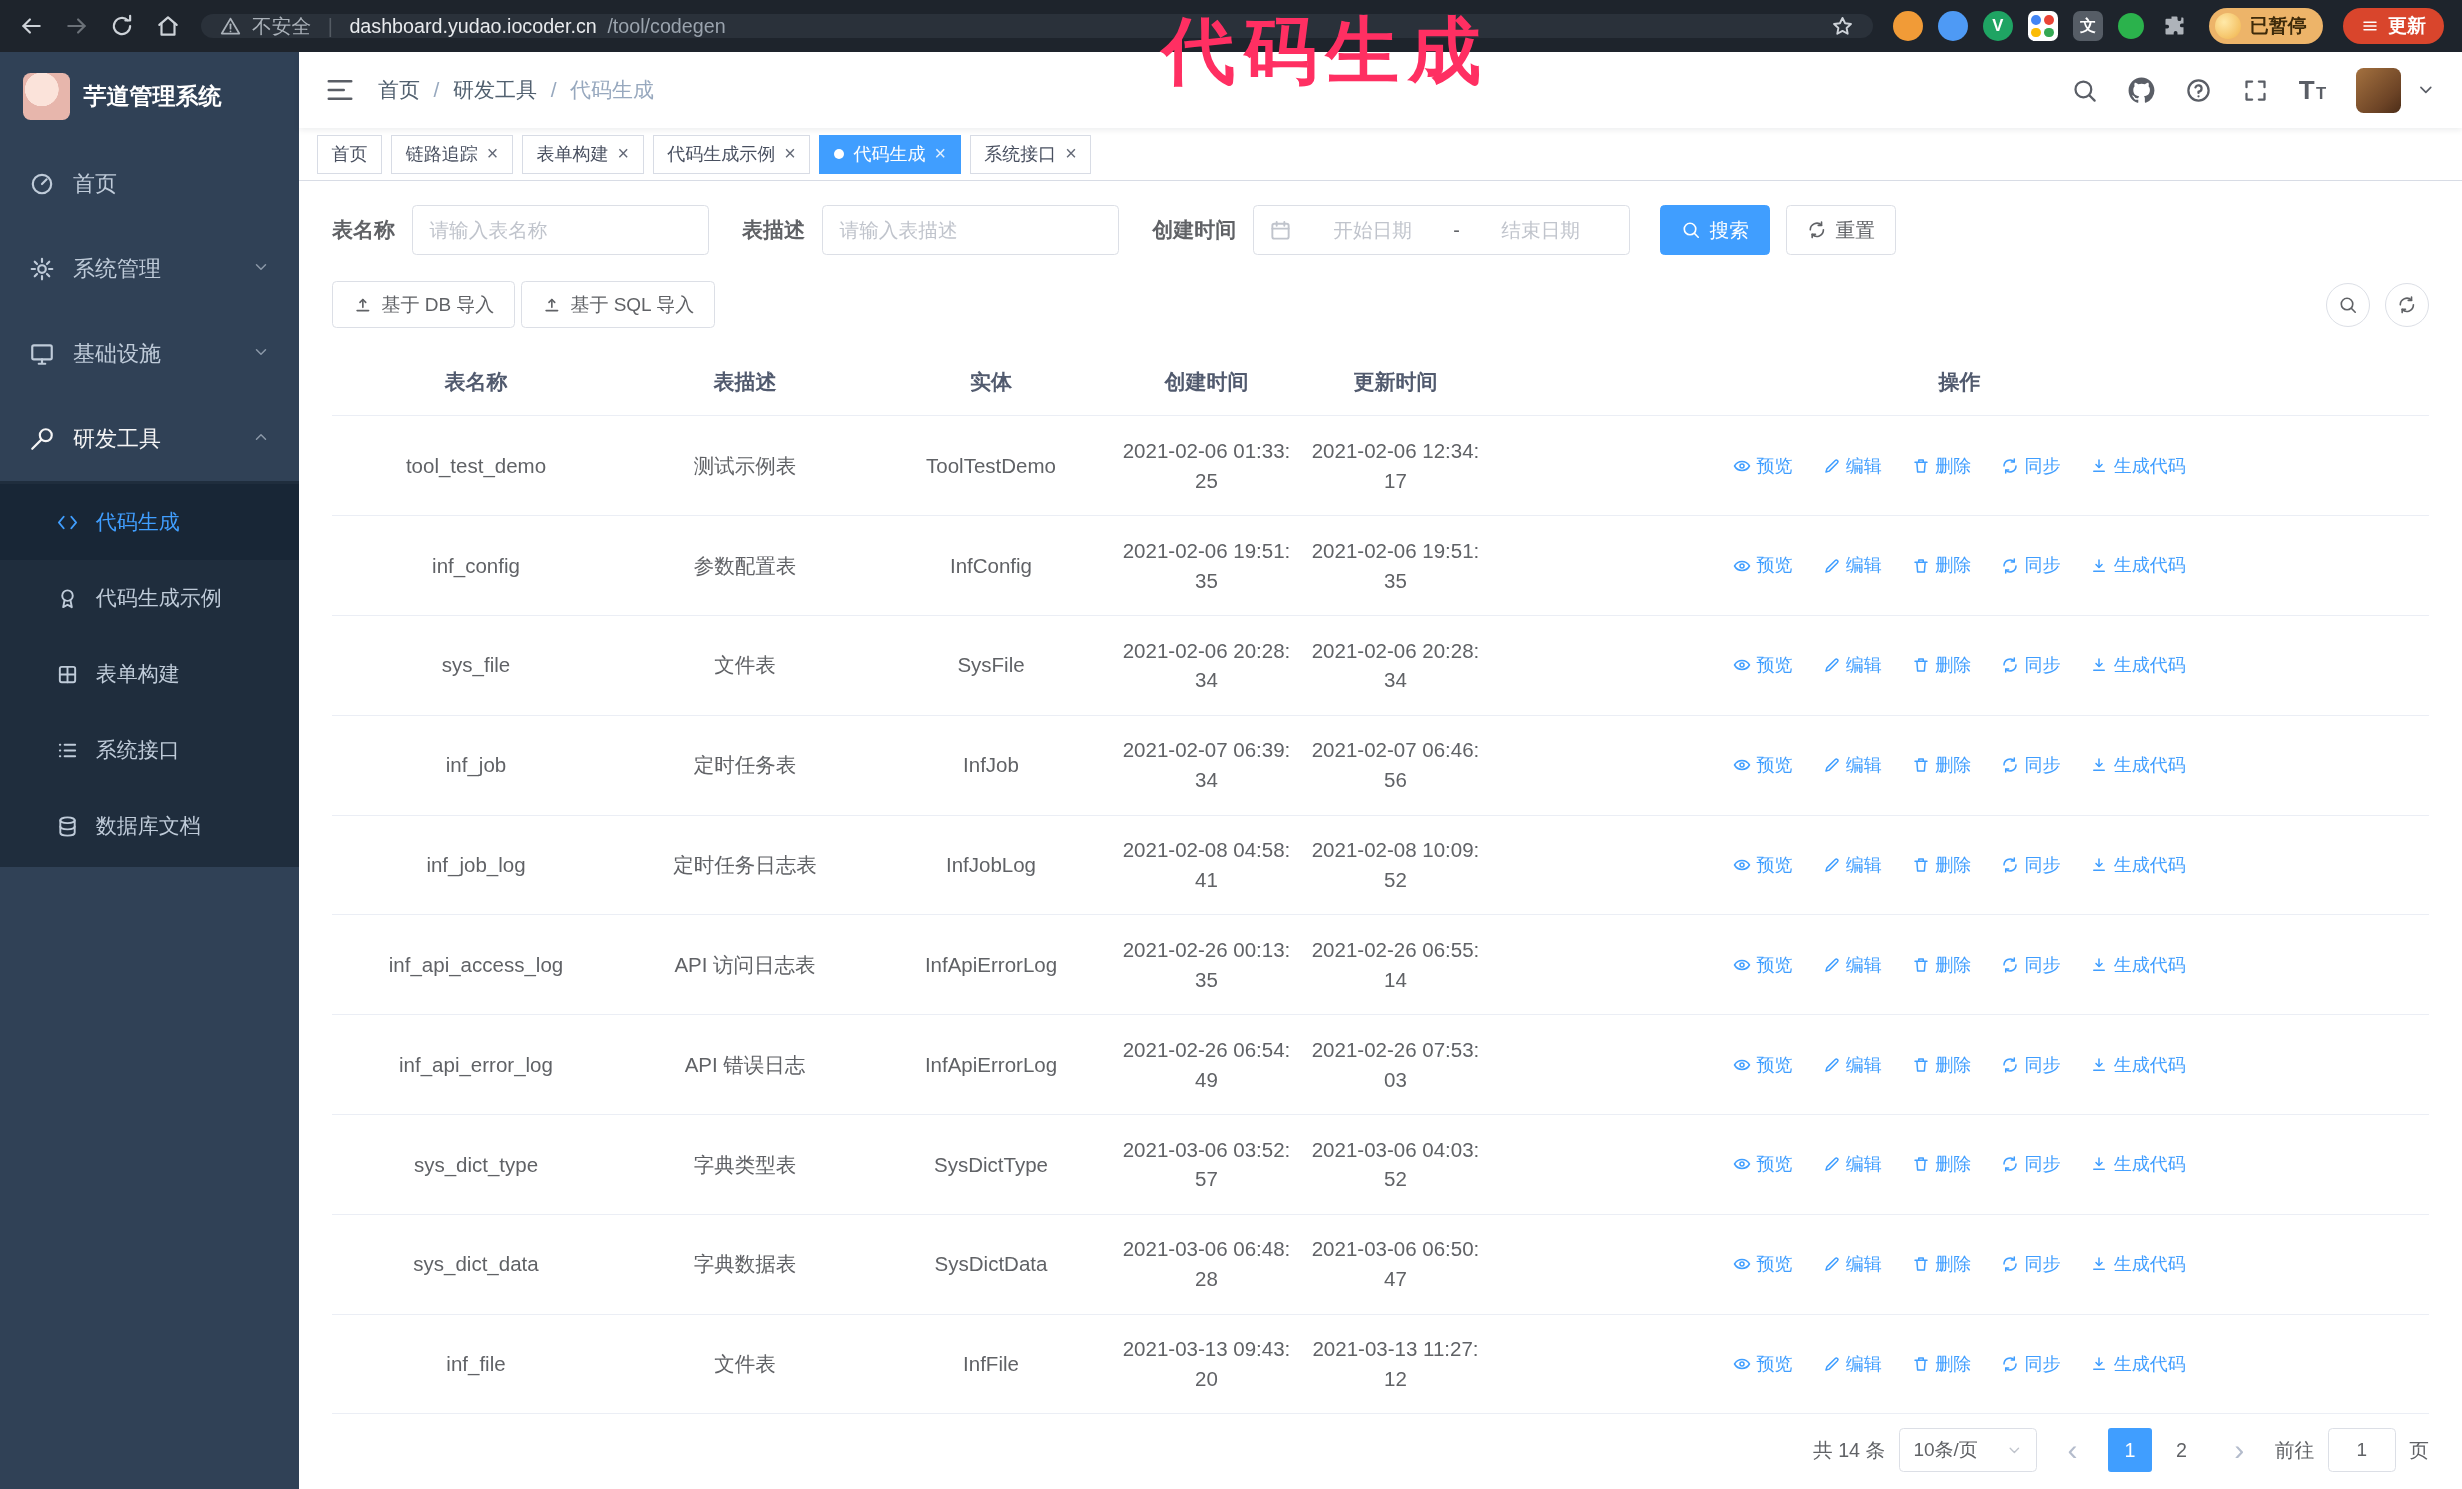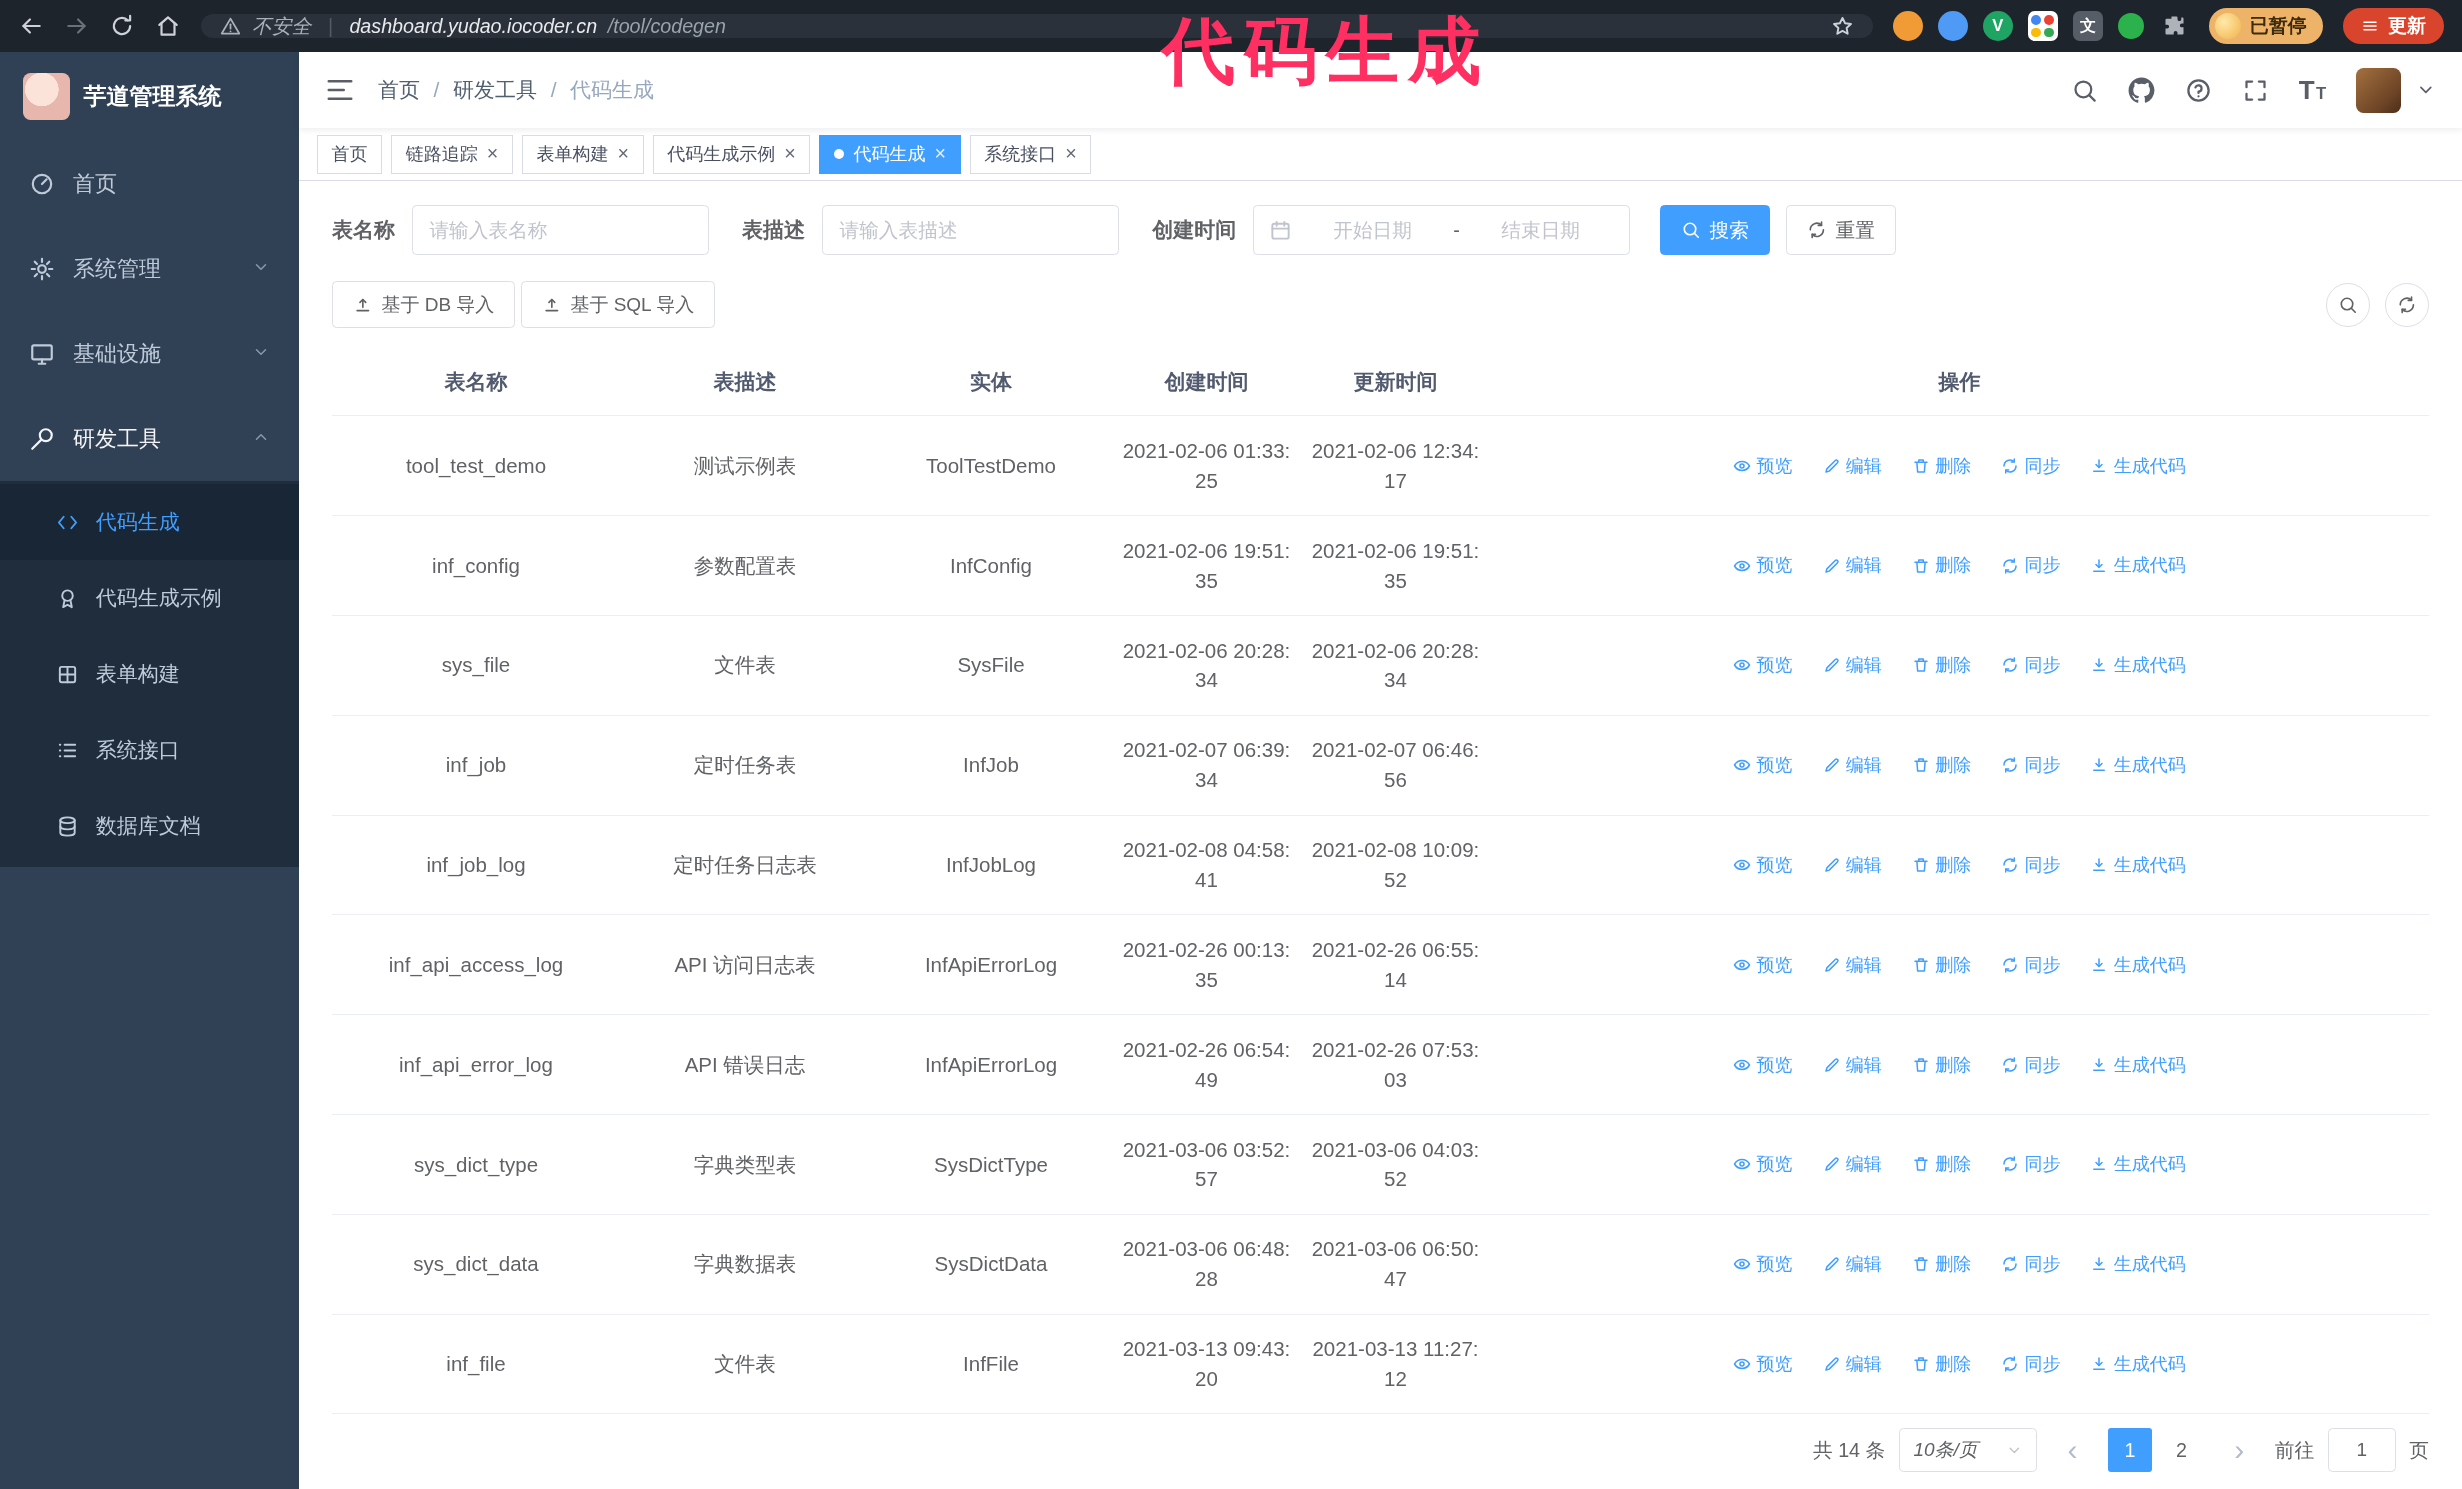--- a/index.html
+++ b/index.html
@@ -19,21 +19,21 @@
     display: flex; align-items: center;
     padding: 0 18px; gap: 19.7px; color: #c9ced4;
     position: relative; z-index: 10;
   }
   .bicon { color: #cdd2d8; cursor: pointer; display: flex; align-items: center; }
   .bicon svg { width: 26px; height: 26px; }
   .bicon.dim { color: #6b7178; }
   .addr {
     flex: 1; display: flex; align-items: center; gap: 10.6px;
     background: #2a313a; height: 24px; border-radius: 18px;
-    padding: 0 19.7px; font-size: 19.7px; min-width: 0; font-style: italic;
+    padding: 0 19.7px; font-size: 19.7px; min-width: 0;
   }
   .addr .warn svg { width: 21px; height: 21px; color: #aab1b9; }
   .sec { color: #aab1b9; }
   .sep { color: #545b63; margin: 0 6px; }
   .host { color: #e8eaed; }
   .path { color: #9aa3ad; }
   .addr .star { margin-left: auto; color: #cdd2d8; }
   .addr .star svg { width: 23px; height: 23px; }
   .exts { display: flex; align-items: center; gap: 15px; }
   .ext {
@@ -182,21 +182,21 @@
     line-height: 1.45; word-break: break-all;
   }
   .acts { display: flex; justify-content: center; gap: 30px; }
   .act { color: #409eff; display: inline-flex; align-items: center; gap: 5.3px; font-size: 18px; cursor: pointer; white-space: nowrap; }
   .act .icon svg { width: 18px; height: 18px; }
 
   .pager { margin-top: auto; display: flex; align-items: center; justify-content: flex-end; gap: 13.6px; font-size: 19.7px; color: #606266; padding-top: 13.6px; }
   .psize {
     width: 138px; height: 44px; border: 0.8px solid #dcdfe6; border-radius: 4.5px;
     display: flex; align-items: center; justify-content: space-between;
-    padding: 0 13.6px; font-size: 19px; color: #606266; cursor: pointer; white-space: nowrap; font-style: italic;
+    padding: 0 13.6px; font-size: 19px; color: #606266; cursor: pointer; white-space: nowrap;
   }
   .psize .caret { color: #c0c4cc; display: flex; }
   .psize .caret svg { width: 16.7px; height: 16.7px; }
   .pbtn {
     min-width: 44px; height: 44px; display: inline-flex; align-items: center; justify-content: center;
     font-size: 19.7px; color: #606266; cursor: pointer; border-radius: 3px; background: #fff;
   }
   .pbtn.arrow { font-size: 30px; color: #b4bccc; }
   .pbtn.num.active { background: #409eff; color: #fff; }
   #pages { display: inline-flex; gap: 7.6px; }

